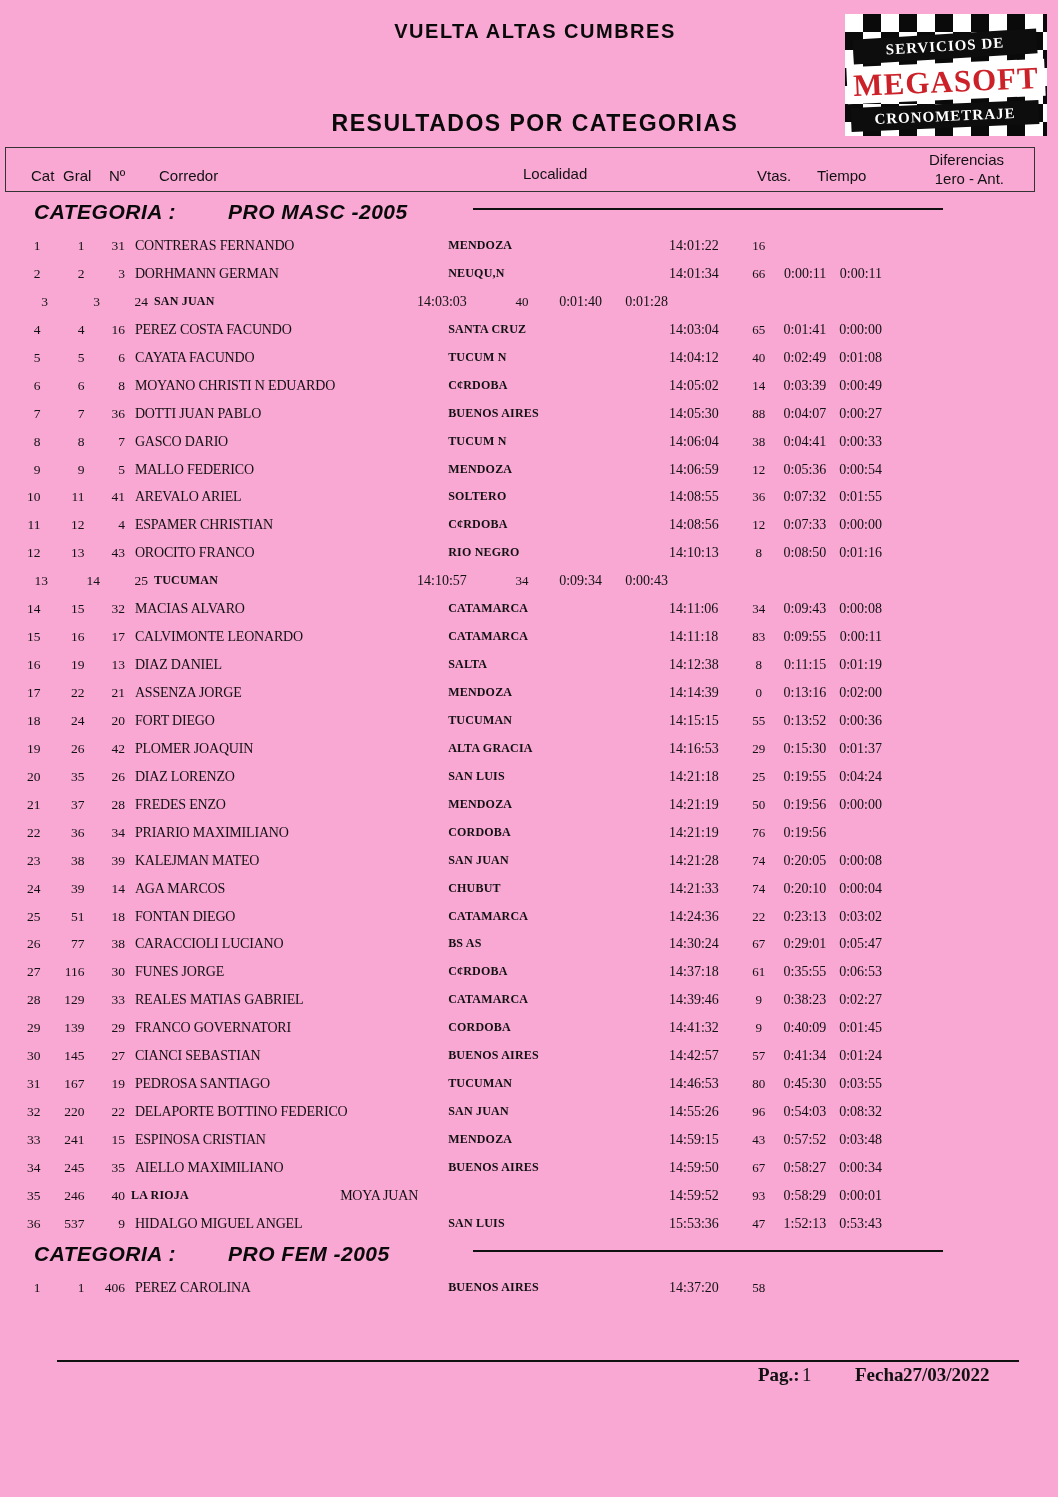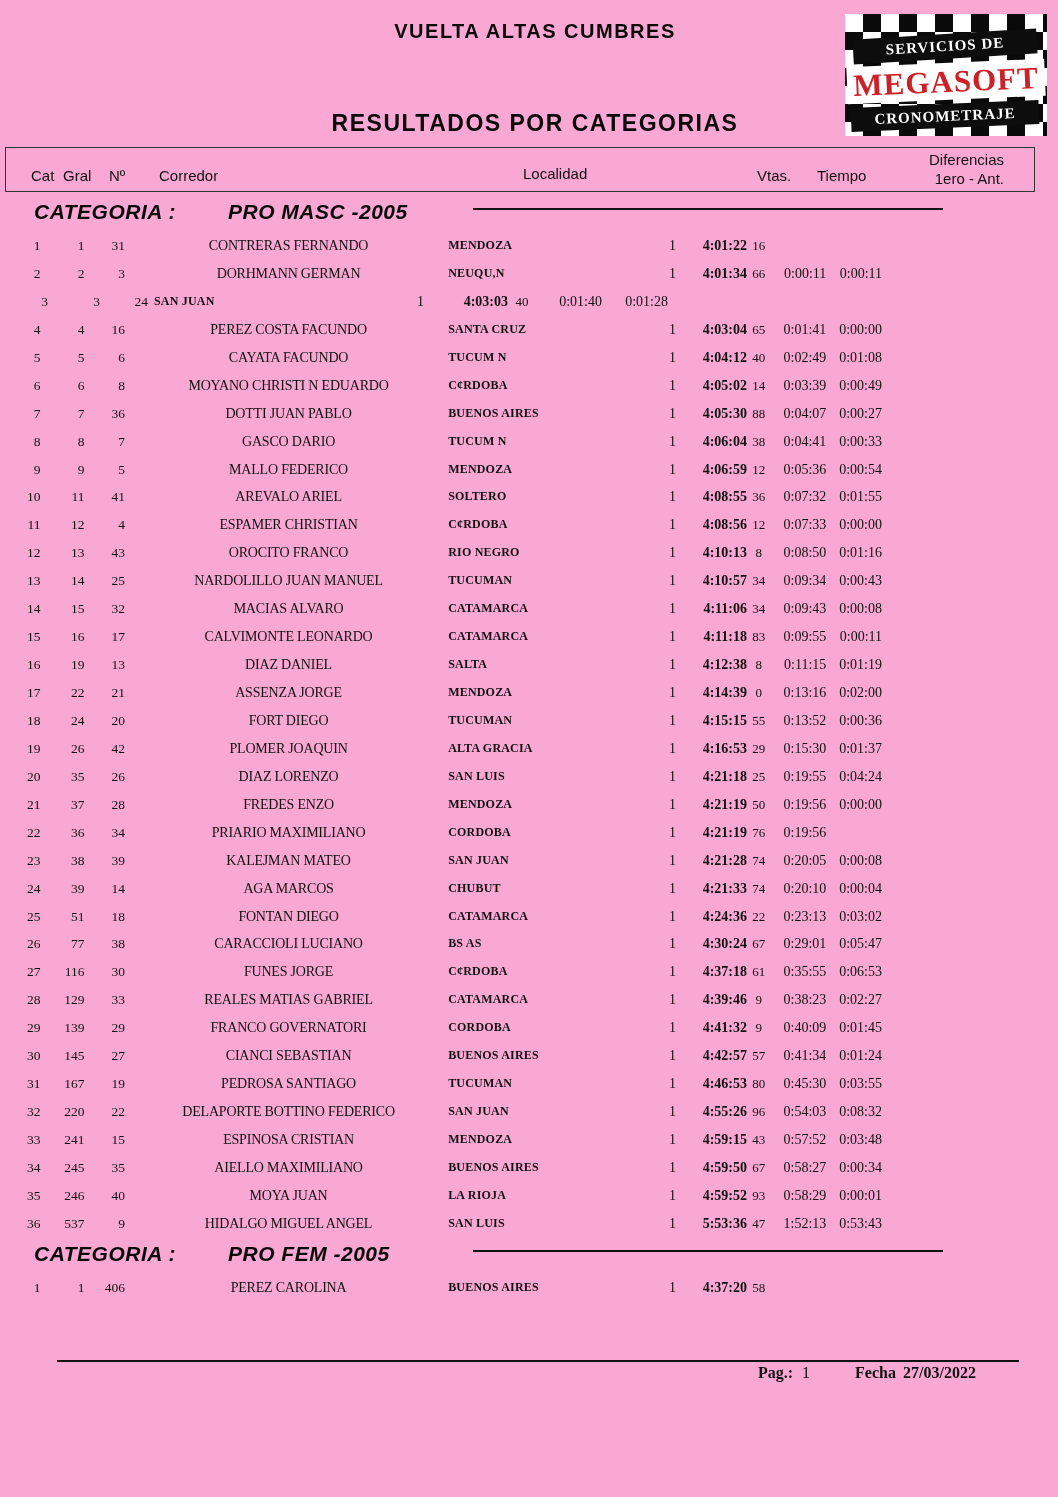--- a/index.html
+++ b/index.html
@@ -43,31 +43,31 @@
         font-size:21px;color:#0a0a0a;}
   .cat-label{position:absolute;left:34px;top:4px;letter-spacing:0.5px;}
   .cat-name{position:absolute;left:228px;top:4px;letter-spacing:0.5px;}
   .cat-rule{position:absolute;left:473px;top:12px;width:470px;border-top:2px solid #111;}
 
   .row{display:flex;height:27.94px;line-height:27.94px;white-space:nowrap;}
   .cell{display:block;overflow:visible;}
   .c-cat{width:48px;text-align:right;font-size:13.5px;}
   .c-gral{width:52px;text-align:right;font-size:13.5px;}
   .c-num{width:48px;text-align:right;font-size:13.5px;}
-  .c-corr{width:364px;text-align:center;padding-left:10px;font-size:14px;letter-spacing:-0.2px;}
+  .c-corr{width:364px;text-align:left;padding-left:10px;font-size:14px;letter-spacing:-0.2px;}
   .c-loc{width:236px;text-align:left;padding-left:6px;font-weight:bold;font-size:12px;letter-spacing:0.2px;}
   .c-vtas{width:34px;text-align:right;font-size:14px;}
-  .c-time{width:84px;text-align:right;font-weight:bold;font-size:14px;}
+  .c-time{width:84px;text-align:left;font-weight:normal;font-size:14px;}
   .c-cent{width:28px;text-align:center;font-size:13px;}
   .c-dif1{width:66px;text-align:right;font-size:14px;}
   .c-dif2{width:66px;text-align:right;font-size:14px;}
 
   
   .footer-line{position:absolute;left:57px;top:1360px;width:962px;border-top:2px solid #111;}
-  .footer{position:absolute;left:0;top:1364px;width:938px;height:24px;font-size:16px;padding-left:15px;}
+  .footer{position:absolute;left:0;top:1364px;width:938px;height:24px;font-size:19px;padding-left:15px;}
   .f-pag-label{position:absolute;left:758px;font-weight:bold;}
   .f-pag{position:absolute;left:802px;}
   .f-fecha-label{position:absolute;left:855px;font-weight:bold;}
   .f-date{position:absolute;left:903px;font-weight:bold;}
 </style>
 </head>
 <body>
 
 <div class="page">
 
@@ -255,21 +255,20 @@
     <span class="cell c-time">4:10:13</span>
     <span class="cell c-cent">8</span>
     <span class="cell c-dif1">0:08:50</span>
     <span class="cell c-dif2">0:01:16</span>
   </div>
 
   <div class="row">
     <span class="cell c-cat">13</span>
     <span class="cell c-gral">14</span>
     <span class="cell c-num">25</span>
-    <span class="cell c-corr">NARDOLILLO JUAN MANUEL</span>
     <span class="cell c-loc">TUCUMAN</span>
     <span class="cell c-vtas">1</span>
     <span class="cell c-time">4:10:57</span>
     <span class="cell c-cent">34</span>
     <span class="cell c-dif1">0:09:34</span>
     <span class="cell c-dif2">0:00:43</span>
   </div>
 
   <div class="row">
     <span class="cell c-cat">14</span>
@@ -541,22 +540,22 @@
     <span class="cell c-time">4:59:50</span>
     <span class="cell c-cent">67</span>
     <span class="cell c-dif1">0:58:27</span>
     <span class="cell c-dif2">0:00:34</span>
   </div>
 
   <div class="row">
     <span class="cell c-cat">35</span>
     <span class="cell c-gral">246</span>
     <span class="cell c-num">40</span>
+    <span class="cell c-loc">LA RIOJA</span>
     <span class="cell c-corr">MOYA JUAN</span>
-    <span class="cell c-loc">LA RIOJA</span>
     <span class="cell c-vtas">1</span>
     <span class="cell c-time">4:59:52</span>
     <span class="cell c-cent">93</span>
     <span class="cell c-dif1">0:58:29</span>
     <span class="cell c-dif2">0:00:01</span>
   </div>
 
   <div class="row">
     <span class="cell c-cat">36</span>
     <span class="cell c-gral">537</span>

